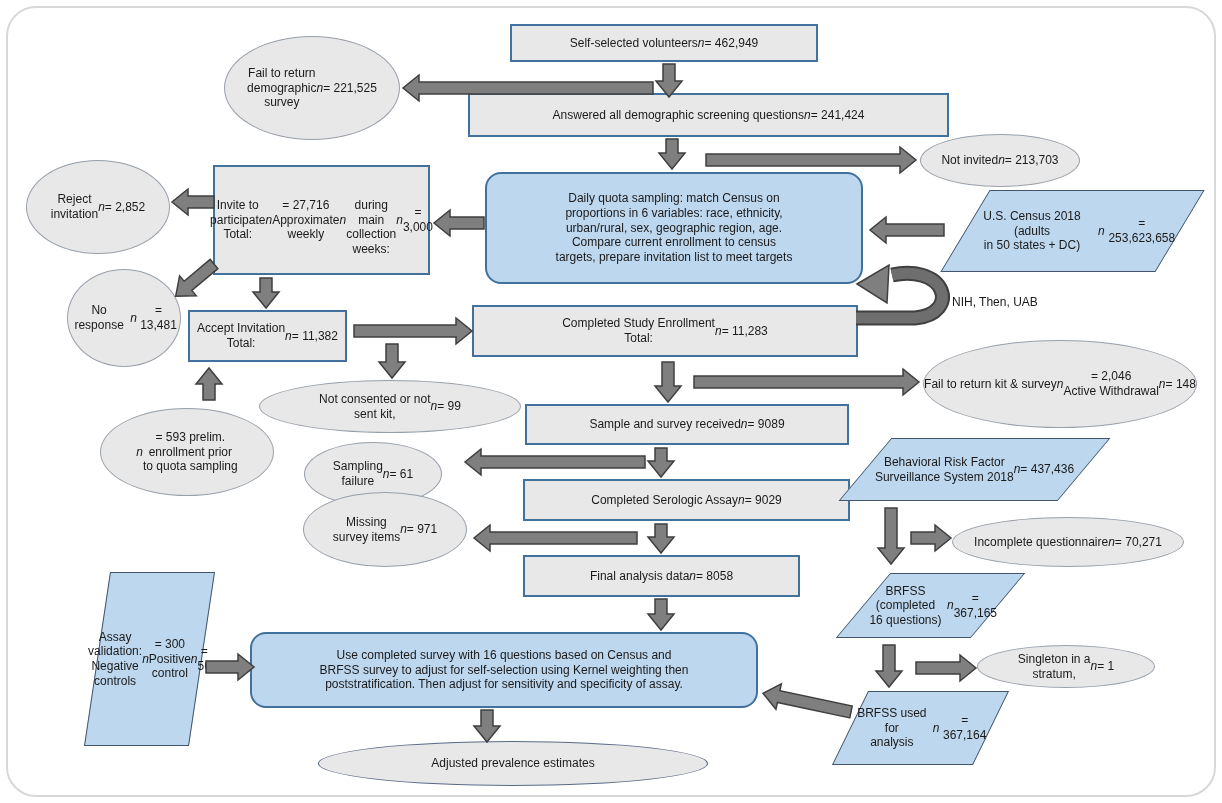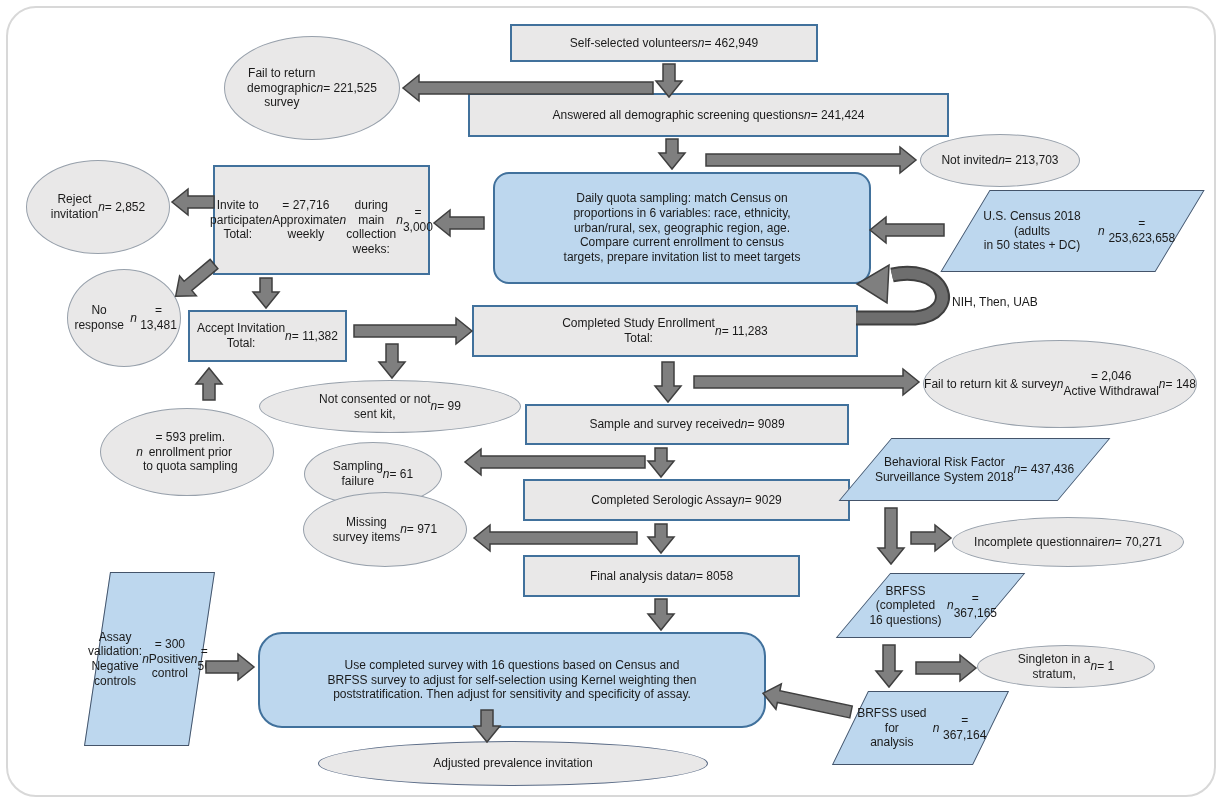--- a/index.html
+++ b/index.html
@@ -16,21 +16,21 @@
   }
   #frame{
     position:absolute; left:6px; top:6px; width:1206px; height:787px;
     border:2px solid #d8d8d8; border-radius:30px;
   }
   .box,.blue,.ell{
     position:absolute; display:flex; align-items:center; justify-content:center;
     text-align:center; box-sizing:border-box; z-index:1;
   }
   .box{background:var(--box-fill); border:2px solid var(--box-border);}
-  .blue{background:var(--blue-fill); border:2px solid var(--blue-border); border-radius:16px;margin-left:8px;}
+  .blue{background:var(--blue-fill); border:2px solid var(--blue-border); border-radius:16px;}
   .ell{background:var(--ell-fill); border:1.6px solid var(--ell-border); border-radius:50%;}
   .ell.dk{border-color:#5a6b86;}
   .para{
     position:absolute; box-sizing:border-box; z-index:1;
     background:var(--blue-fill); border:1.6px solid var(--para-border);
     transform:skewX(var(--sk));
   }
   .para-in{
     width:100%; height:100%; display:flex; align-items:center; justify-content:center;
     text-align:center; transform:skewX(calc(-1 * var(--sk)));
@@ -50,34 +50,34 @@
   <div class="box" style="left:510px;top:24px;width:308px;height:38px">Self-selected volunteers<br><i>n</i> = 462,949</div>
   <div class="box" style="left:468px;top:93px;width:481px;height:44px">Answered all demographic screening questions<br><i>n</i> = 241,424</div>
   <div class="box" style="left:213px;top:165px;width:217px;height:110px">Invite to participate<br>Total: <i>n</i> = 27,716<br>Approximate weekly <i>n</i><br>during main collection<br>weeks: <i>n</i> = 3,000</div>
   <div class="box" style="left:188px;top:310px;width:159px;height:52px">Accept Invitation<br>Total: <i>n</i> = 11,382</div>
   <div class="box" style="left:472px;top:305px;width:386px;height:52px">Completed Study Enrollment<br>Total: <i>n</i> = 11,283</div>
   <div class="box" style="left:525px;top:404px;width:324px;height:41px">Sample and survey received<br><i>n</i> = 9089</div>
   <div class="box" style="left:523px;top:479px;width:327px;height:42px">Completed Serologic Assay<br><i>n</i> = 9029</div>
   <div class="box" style="left:523px;top:555px;width:277px;height:42px">Final analysis data<br><i>n</i> = 8058</div>
 
   <div class="blue" style="left:485px;top:172px;width:378px;height:112px">Daily quota sampling: match Census on<br>proportions in 6 variables: race, ethnicity,<br>urban/rural, sex, geographic region, age.<br>Compare current enrollment to census<br>targets, prepare invitation list to meet targets</div>
-  <div class="blue" style="left:250px;top:632px;width:508px;height:96px;border-radius:24px">Use completed survey with 16 questions based on Census and<br>BRFSS survey to adjust for self-selection using Kernel weighting then<br>poststratification. Then adjust for sensitivity and specificity of assay.</div>
+  <div class="blue" style="left:250px;top:632px;width:508px;height:76px;border-radius:16px">Use completed survey with 16 questions based on Census and<br>BRFSS survey to adjust for self-selection using Kernel weighting then<br>poststratification. Then adjust for sensitivity and specificity of assay.</div>
 
   <div class="ell" style="left:224px;top:36px;width:176px;height:104px">Fail to return<br>demographic<br>survey<br><i>n</i> = 221,525</div>
   <div class="ell" style="left:26px;top:160px;width:144px;height:94px">Reject<br>invitation<br><i>n</i> = 2,852</div>
   <div class="ell" style="left:67px;top:269px;width:114px;height:98px">No response<br><i>n</i> = 13,481</div>
   <div class="ell" style="left:920px;top:134px;width:160px;height:53px">Not invited<br><i>n</i> = 213,703</div>
   <div class="ell" style="left:259px;top:380px;width:262px;height:53px">Not consented or not<br>sent kit, <i>n</i> = 99</div>
   <div class="ell" style="left:100px;top:408px;width:174px;height:88px"><i>n</i> = 593 prelim.<br>enrollment prior<br>to quota sampling</div>
   <div class="ell" style="left:923px;top:340px;width:274px;height:88px">Fail to return kit &amp; survey<br><i>n</i> = 2,046<br>Active Withdrawal<br><i>n</i> = 148</div>
   <div class="ell" style="left:304px;top:442px;width:138px;height:64px">Sampling<br>failure<br><i>n</i> = 61</div>
   <div class="ell" style="left:303px;top:492px;width:164px;height:75px">Missing<br>survey items<br><i>n</i> = 971</div>
   <div class="ell" style="left:952px;top:517px;width:232px;height:50px">Incomplete questionnaire<br><i>n</i> = 70,271</div>
   <div class="ell" style="left:977px;top:645px;width:178px;height:43px">Singleton in a<br>stratum, <i>n</i> = 1</div>
-  <div class="ell dk" style="left:318px;top:741px;width:390px;height:45px">Adjusted prevalence invitation</div>
+  <div class="ell dk" style="left:318px;top:741px;width:390px;height:45px">Adjusted prevalence estimates</div>
 
   <div class="para" style="left:965px;top:190px;width:215px;height:82px;--sk:-31deg">
     <div class="para-in">U.S. Census 2018 (adults<br>in 50 states + DC)<br><i>n</i> = 253,623,658</div>
   </div>
   <div class="para" style="left:865px;top:438px;width:219px;height:63px;--sk:-40deg">
     <div class="para-in">Behavioral Risk Factor<br>Surveillance System 2018<br><i>n</i> = 437,436</div>
   </div>
   <div class="para" style="left:863px;top:573px;width:135px;height:65px;--sk:-40deg">
     <div class="para-in">BRFSS (completed<br>16 questions)<br><i>n</i> = 367,165</div>
   </div>

